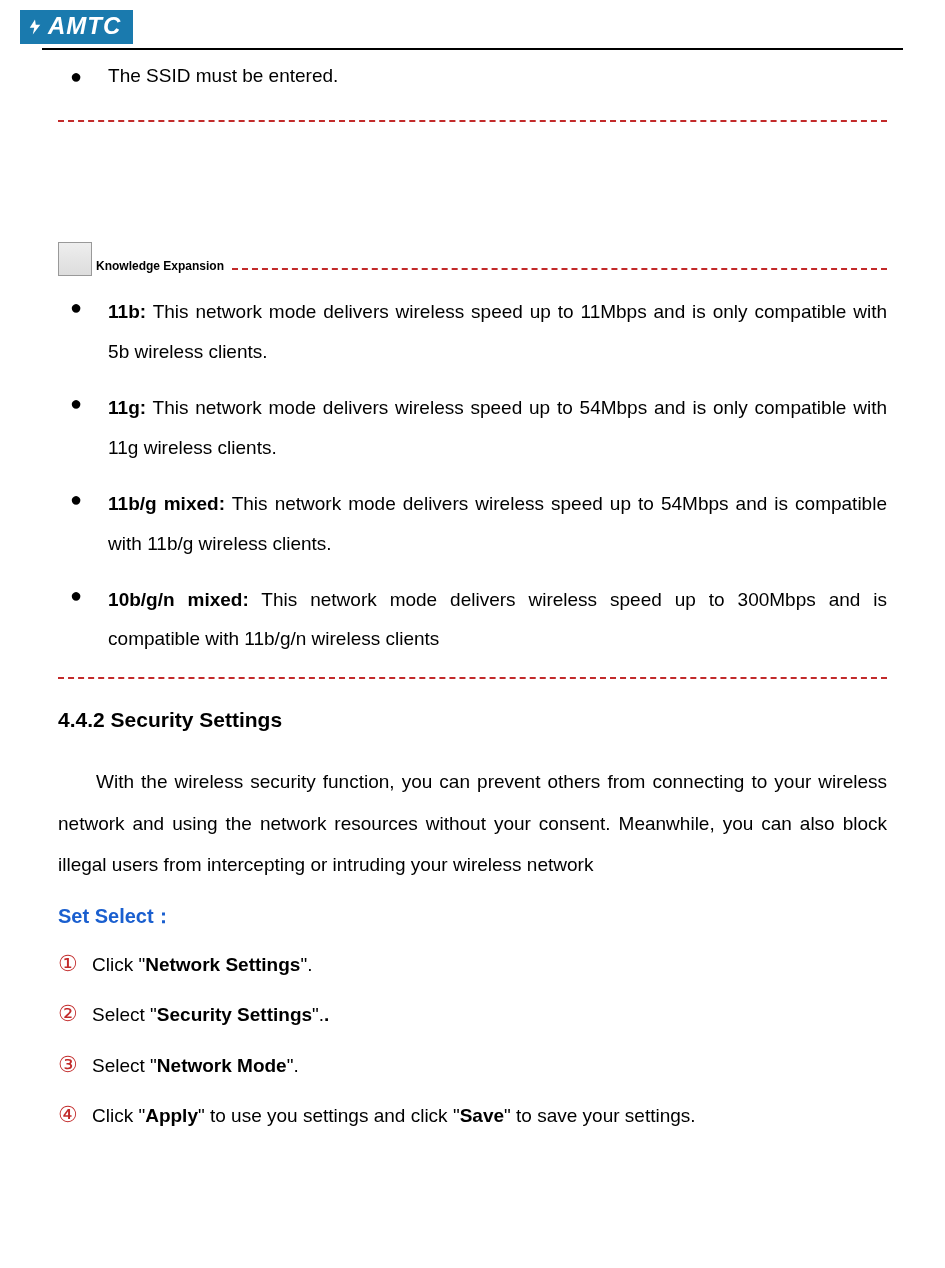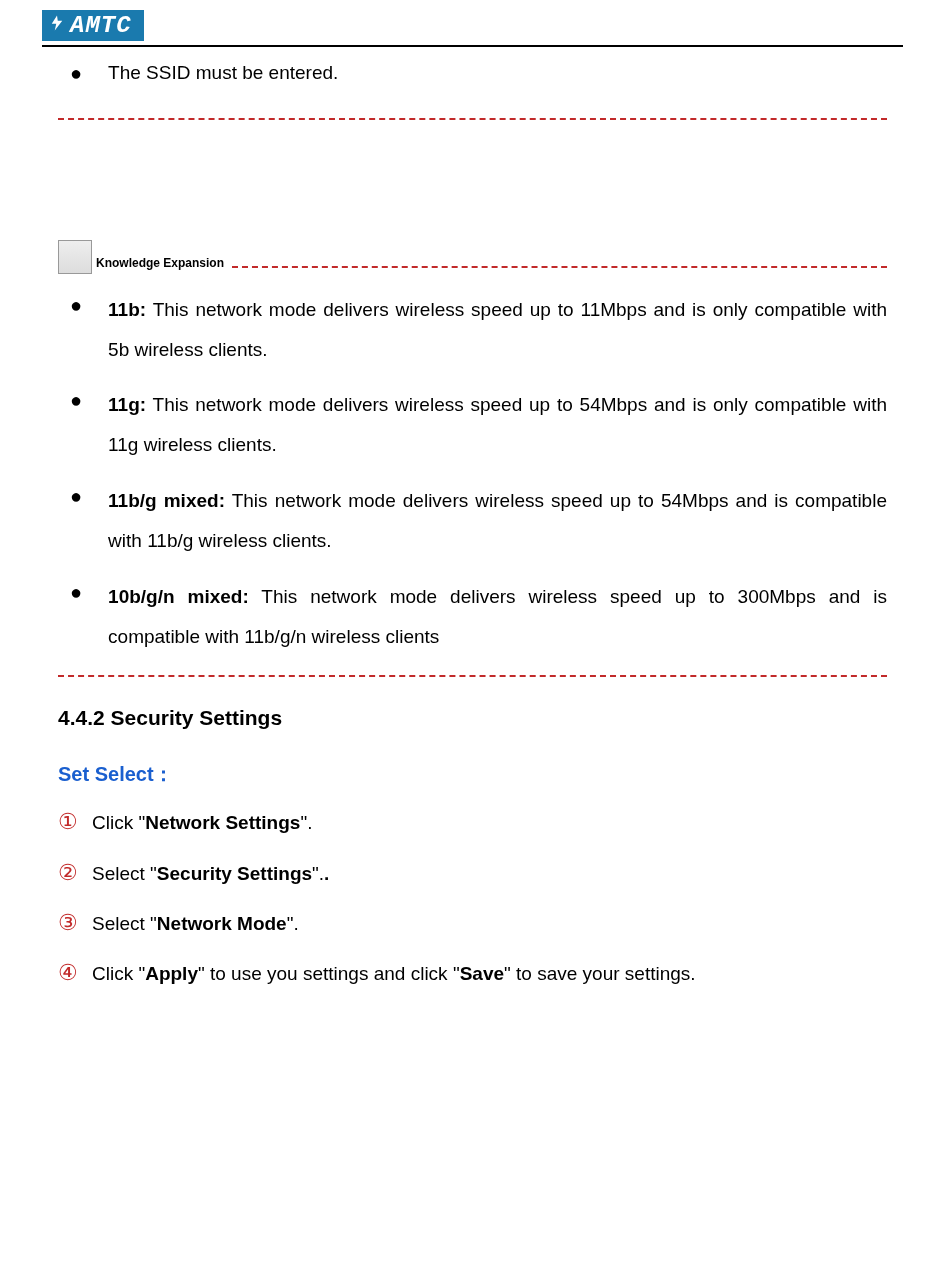--- a/index.html
+++ b/index.html
@@ -4,22 +4,21 @@
   <style>
     * { margin: 0; padding: 0; box-sizing: border-box; }
     body {
       width: 945px;
       font-family: Arial, sans-serif;
       background: #fff;
       color: #000;
       padding: 0;
     }
     .page-header {
-      padding: 10px 42px 0 42px;
-      font-family: Liberation Mono, monospace;
+      padding: 10px 42px 0 20px;
     }
     .logo {
       display: inline-block;
       background: #1a7aae;
       color: #fff;
       font-weight: bold;
       font-style: italic;
       font-size: 24px;
       padding: 2px 12px 2px 6px;
       letter-spacing: 1px;
@@ -193,20 +192,21 @@
     <li>
       <span class="dot">●</span>
       <div class="body"><b>10b/g/n mixed:</b><span> This network mode delivers wireless speed up to 300Mbps and is compatible with 11b/g/n wireless clients</span></div>
     </li>
   </ul>
 
   <hr class="dashed-divider2">
 
   <div class="section-heading">4.4.2 Security Settings</div>
 
+  <p class="intro">With the wireless security function, you can prevent others from connecting to your wireless network and using the network resources without your consent. Meanwhile, you can also block illegal users from intercepting or intruding your wireless network</p>
 
   <div class="set-steps">Set Select：</div>
 
   <ul class="steps">
     <li>
       <span class="step-num">①</span>
       <span class="body"><span class="q">Click "</span><b>Network Settings</b><span class="q">".</span></span>
     </li>
     <li>
       <span class="step-num">②</span>

